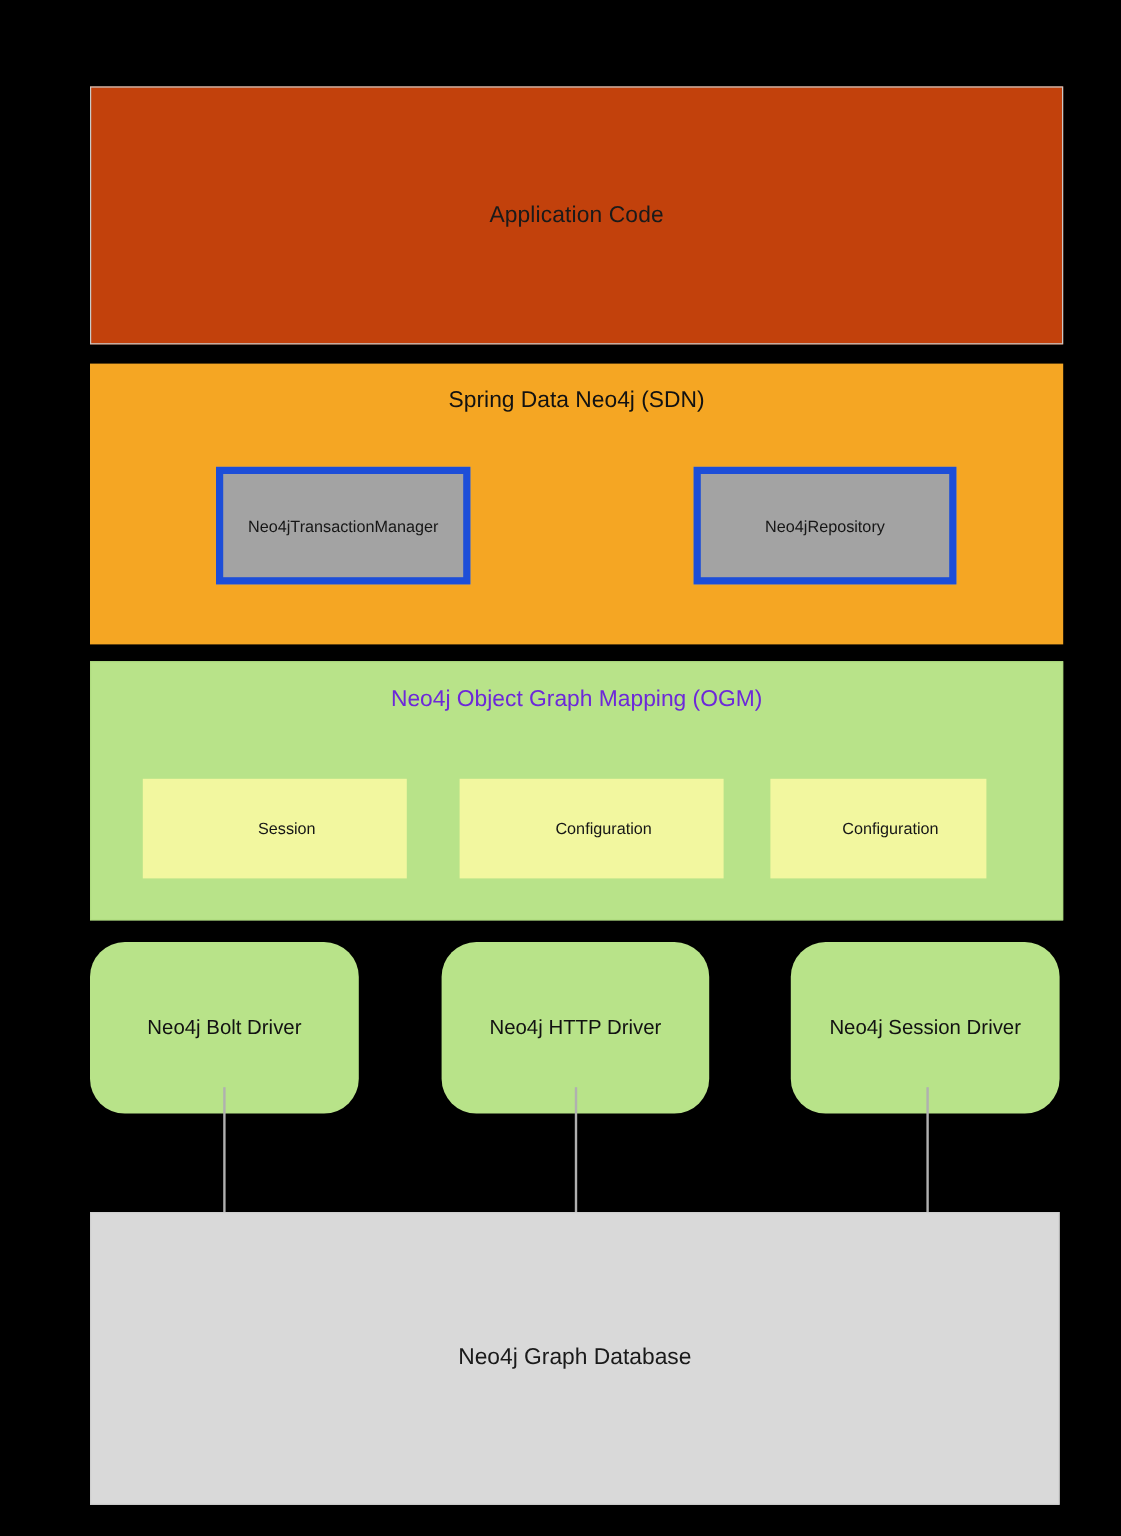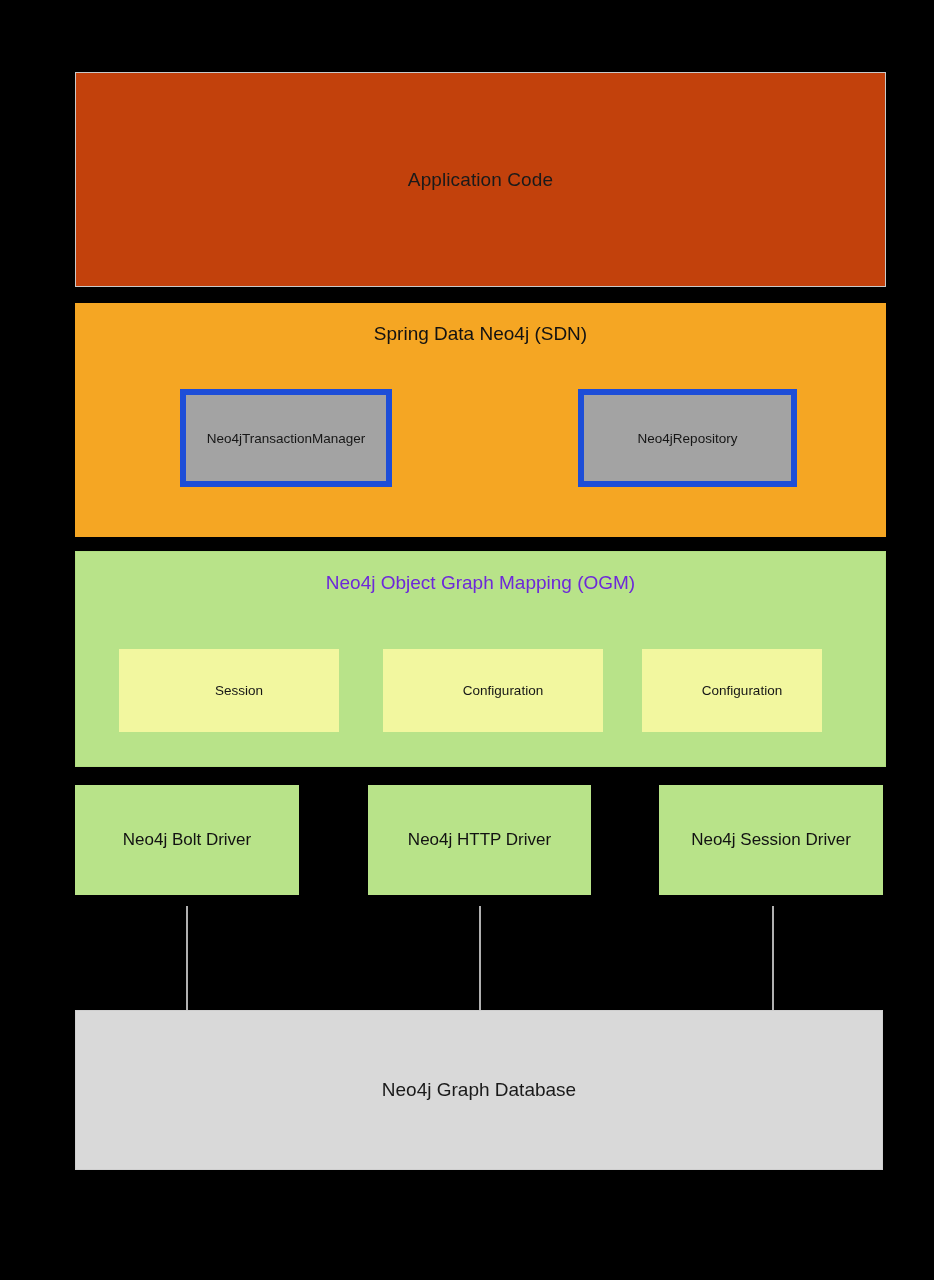--- a/index.html
+++ b/index.html
@@ -110,25 +110,26 @@
   .ogm-sub-2 { left: 566px; width: 160px; }
   .ogm-sub-label {
     font-size: 13.5px;
     color: #161616;
   }
 
   
   .driver {
     position: absolute;
     top: 785px;
-    height: 110px;
+    height: 143px;
     background: #b8e389;
     display: flex;
     align-items: center;
     justify-content: center;
+    border-radius: 29px;
   }
   .driver-0 { left: 75px;  width: 224px; }
   .driver-1 { left: 368px; width: 223px; align-items: center; }
   .driver-2 { left: 659px; width: 224px; }
   .driver-label {
     font-size: 17px;
     color: #121212;
     white-space: nowrap;
   }
 
@@ -142,21 +143,21 @@
   }
   .connector-0 { left: 186px; }
   .connector-1 { left: 479px; }
   .connector-2 { left: 772px; }
 
   
   .layer-db {
     left: 75px;
     top: 1010px;
     width: 808px;
-    height: 160px;
+    height: 244px;
     background: #d9d9d9;
     border: 1px solid #cfcfcf;
     display: flex;
     align-items: center;
     justify-content: center;
   }
   .layer-db-label {
     font-size: 19px;
     color: #1a1a1a;
   }

